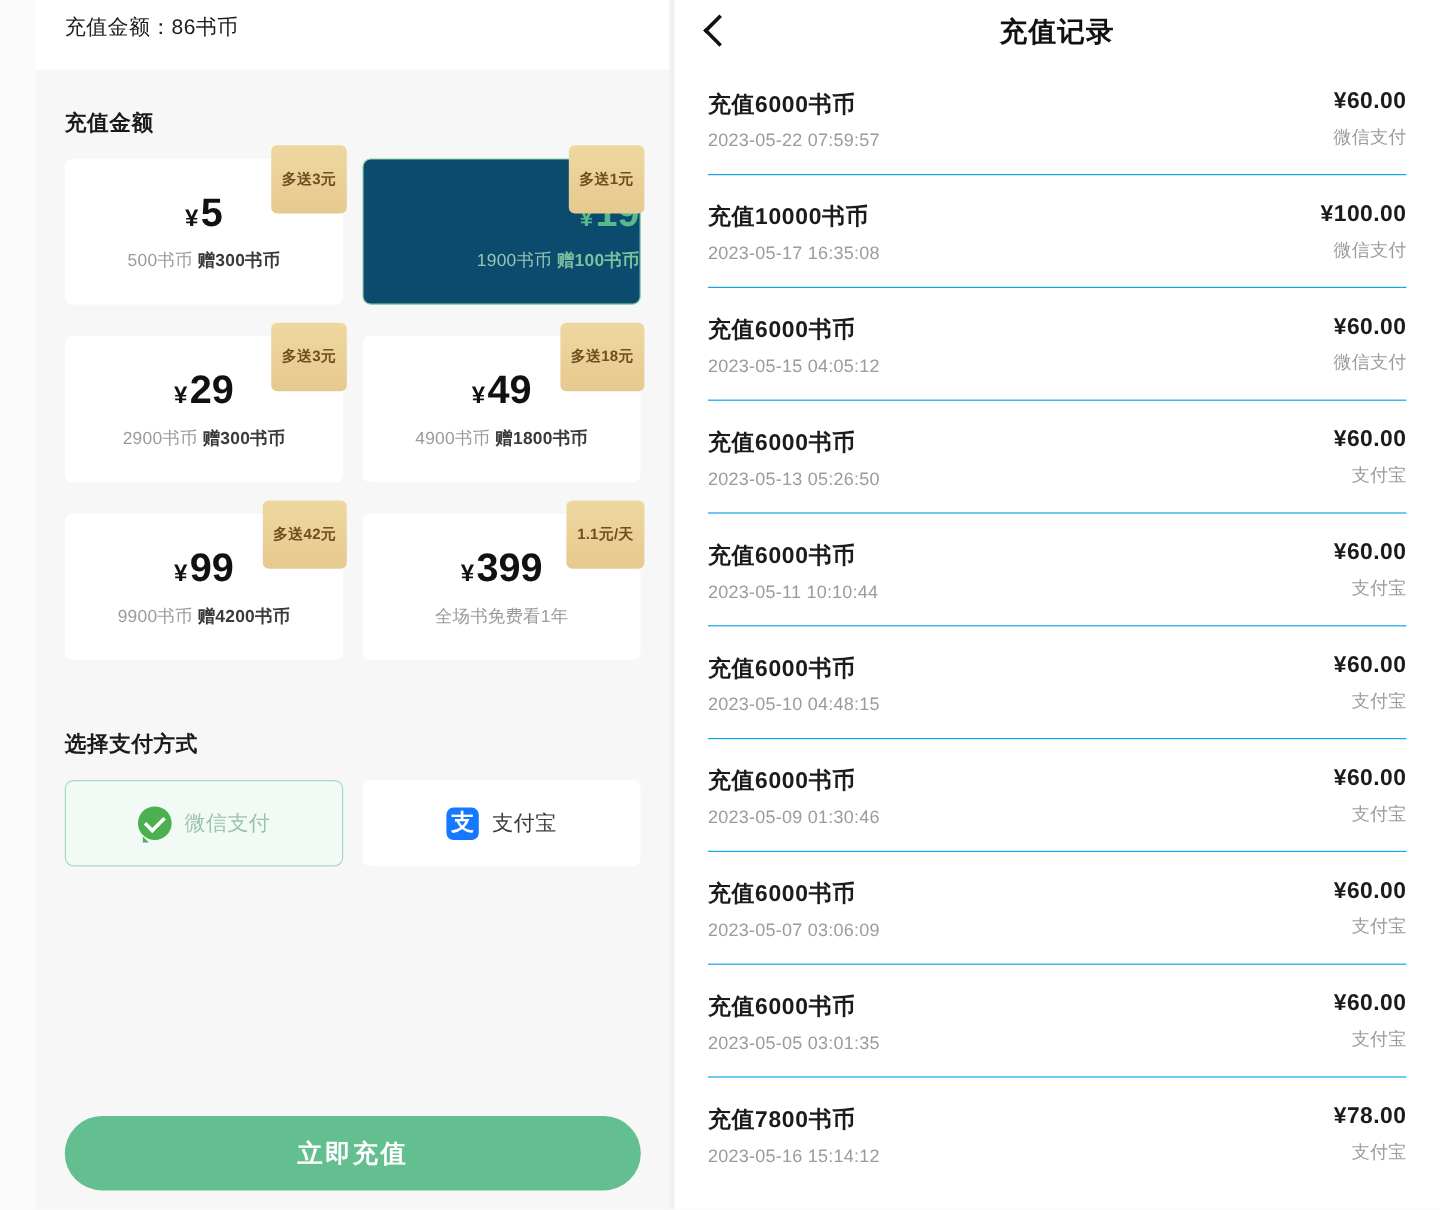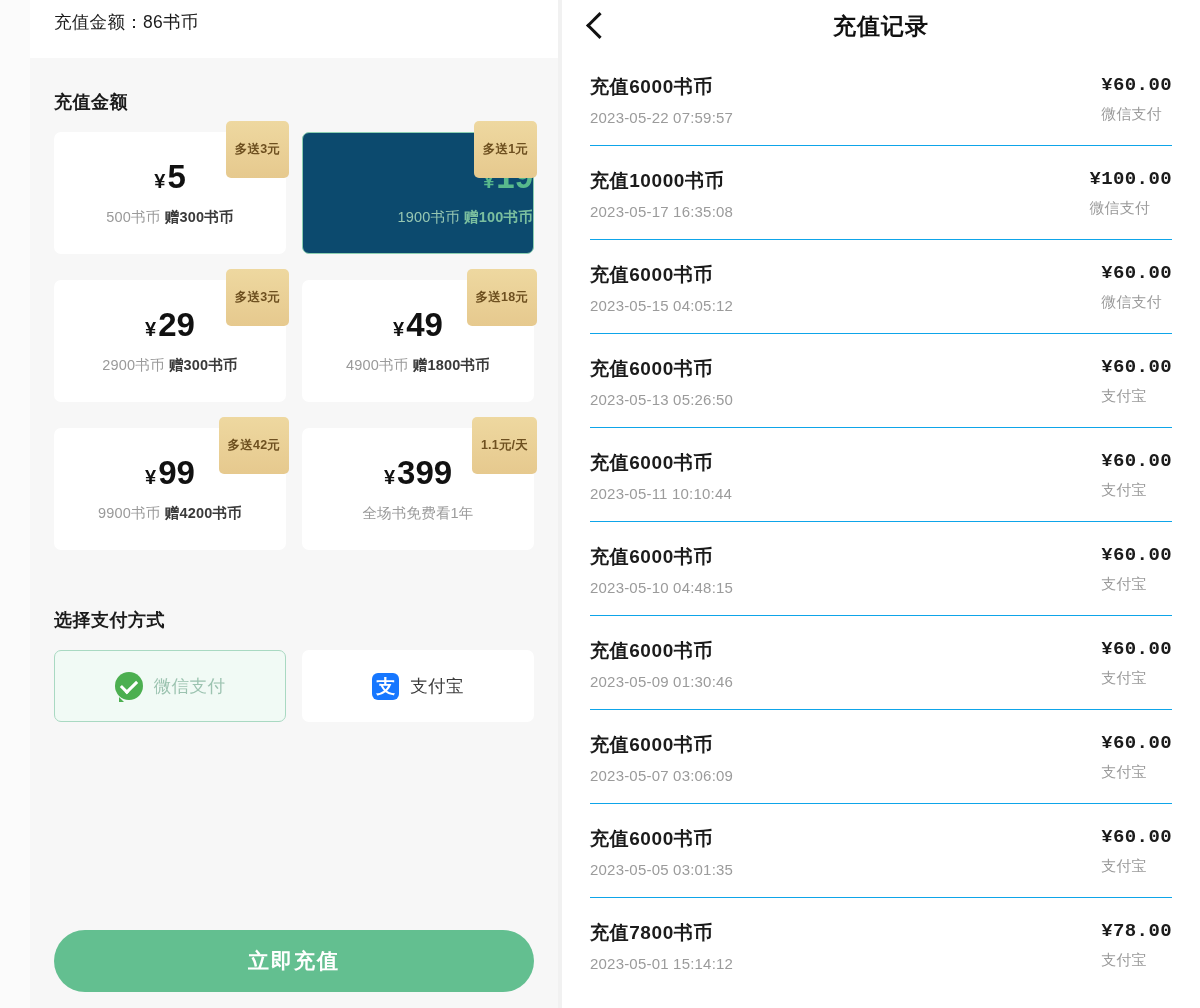--- a/index.html
+++ b/index.html
@@ -170,21 +170,21 @@
     padding: 22px 0 19px 0;
     border-bottom: 1px solid #0ea5e9;
   }
   .record:last-child { border-bottom:none; }
   .rec-left .rec-title {
     font-size: 19px; font-weight:700; color:#1b1b1b; letter-spacing:.6px;
   }
   .rec-left .rec-time {
     margin-top: 9px; font-size: 15px; color:#9b9b9b; letter-spacing:.2px;
   }
-  .rec-right { text-align:left;font-family:Liberation Mono, monospace; }
+  .rec-right { text-align:right; }
   .rec-right .rec-amount {
     font-size: 19px; font-weight:700; color:#1b1b1b; letter-spacing:.4px;
   }
   .rec-right .rec-method {
     margin-top: 9px; font-size: 15px; color:#9b9b9b; letter-spacing:.2px;
   }
 </style>
 </head>
 <body>
 
@@ -367,21 +367,21 @@
             <div class="rec-time">2023-05-05 03:01:35</div>
           </div>
           <div class="rec-right">
             <div class="rec-amount">¥60.00</div>
             <div class="rec-method">支付宝</div>
           </div>
         </div>
         <div class="record">
           <div class="rec-left">
             <div class="rec-title">充值7800书币</div>
-            <div class="rec-time">2023-05-01 15:14:12</div>
+            <div class="rec-time">2023-05-16 15:14:12</div>
           </div>
           <div class="rec-right">
             <div class="rec-amount">¥78.00</div>
             <div class="rec-method">支付宝</div>
           </div>
         </div>
       </div>
   </div>
 
 </div>

